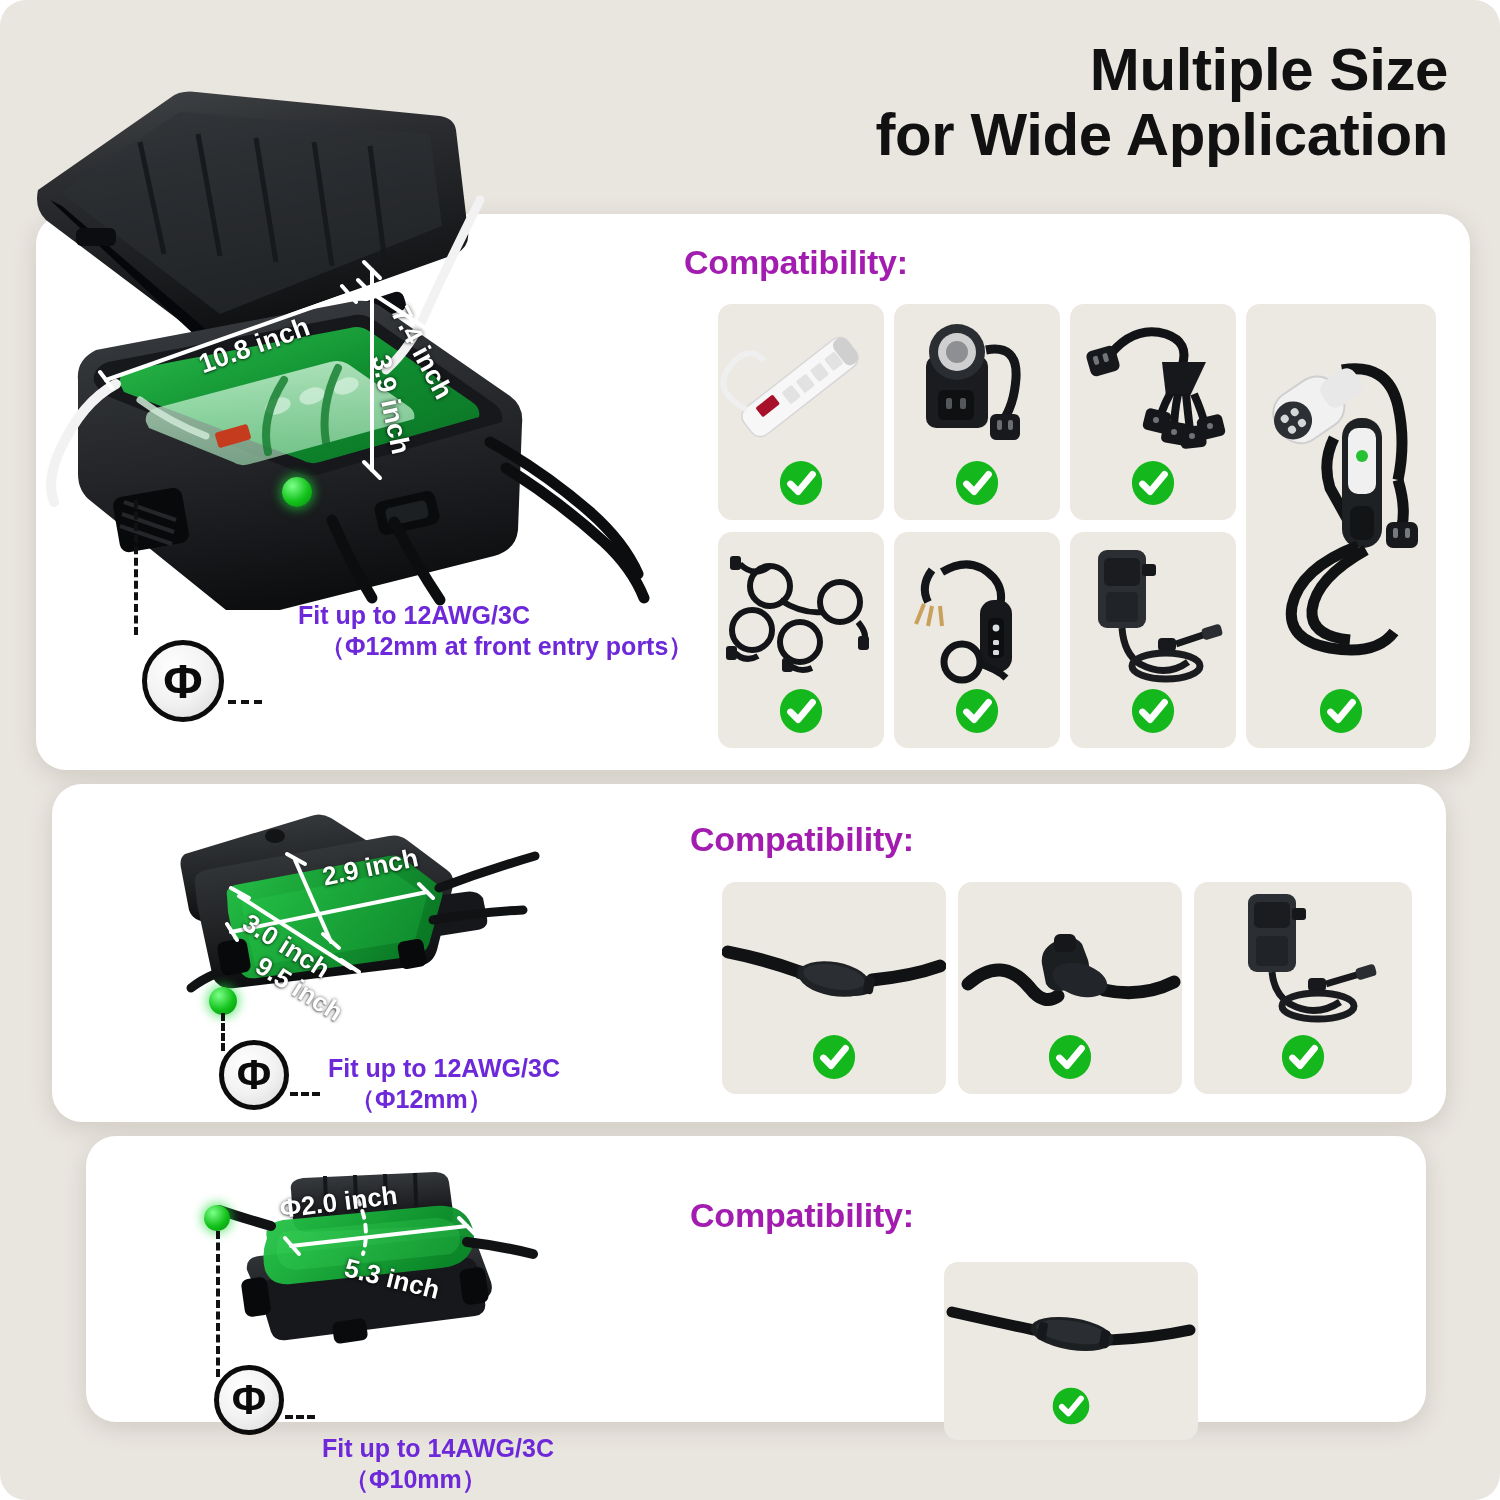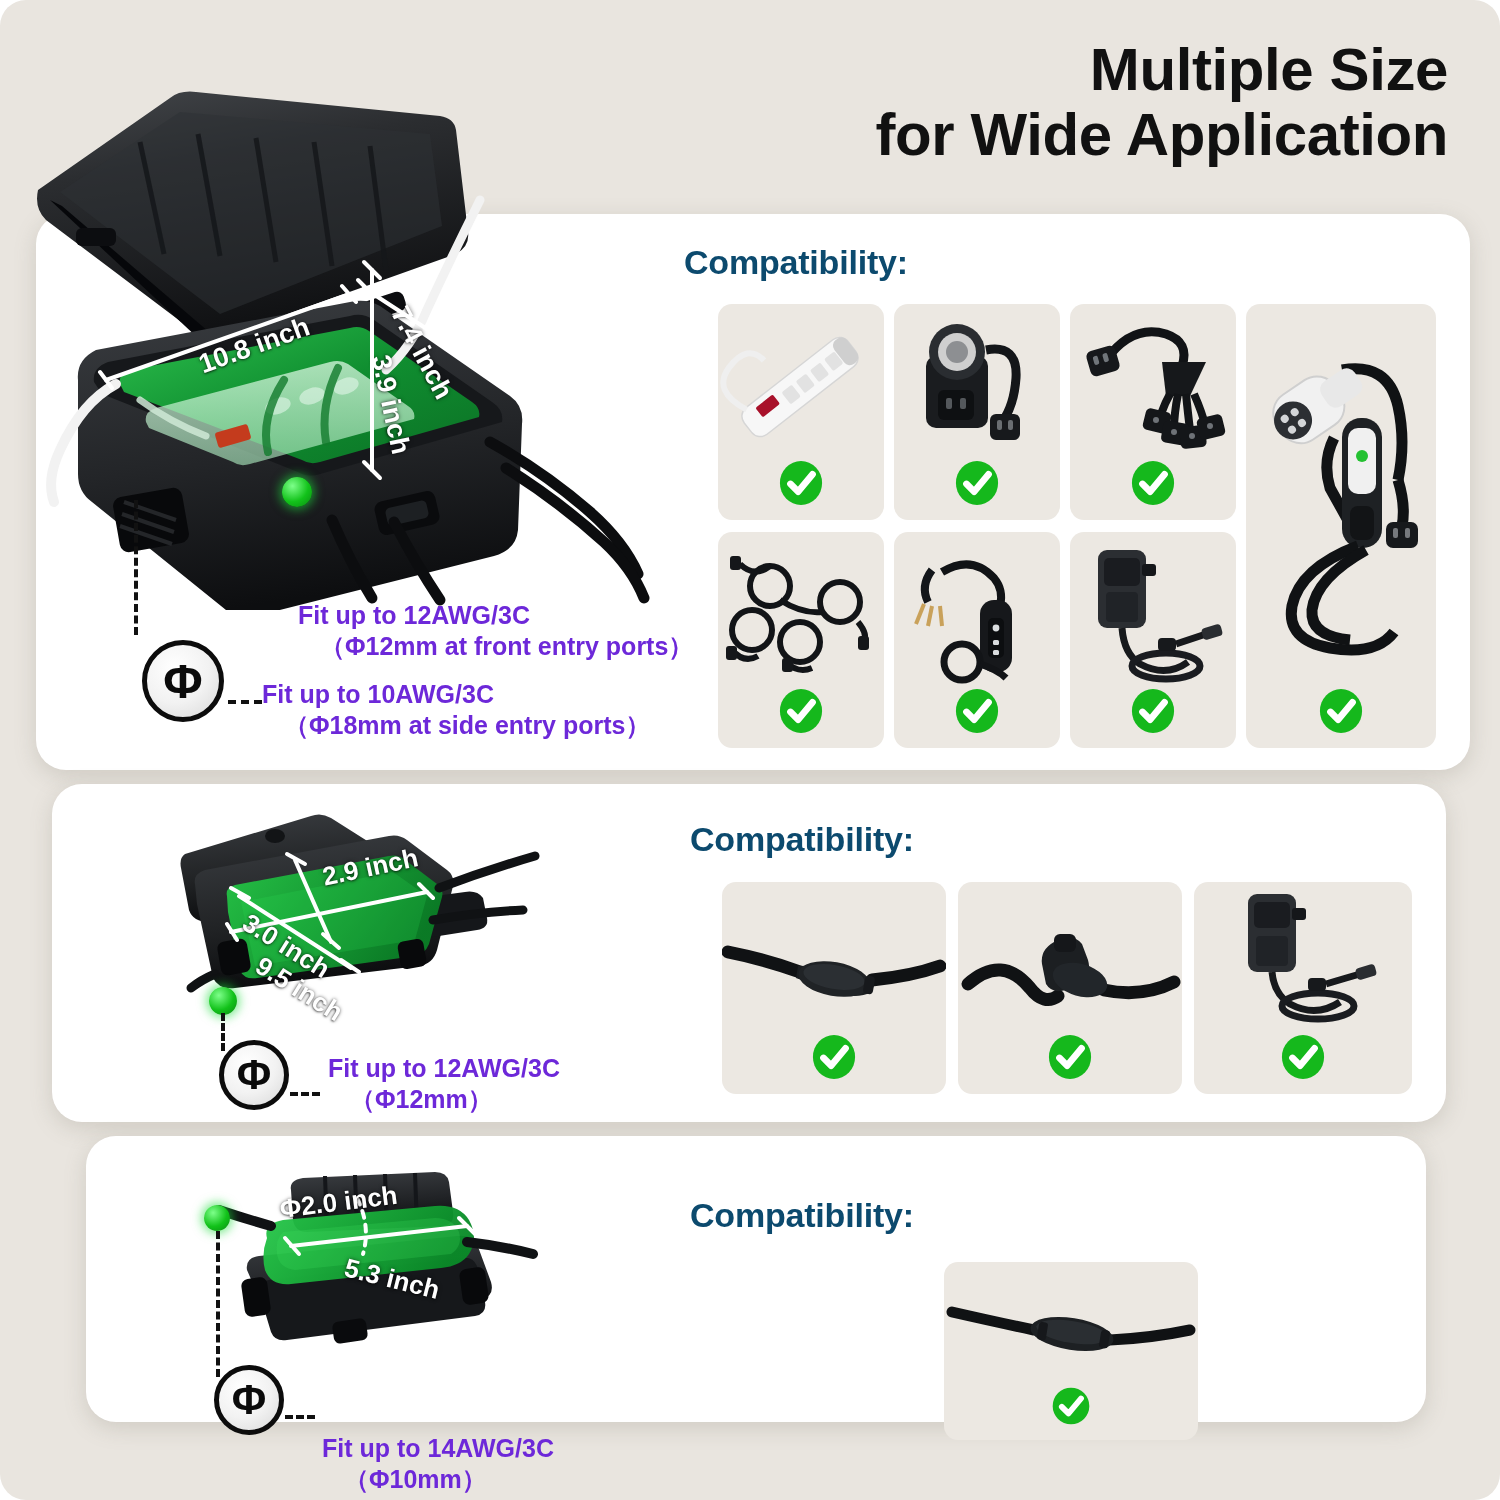--- a/index.html
+++ b/index.html
@@ -43,21 +43,21 @@
   }
   #card-1 { left: 36px;  top: 214px;  width: 1434px; height: 556px; }
   #card-2 { left: 52px;  top: 784px;  width: 1394px; height: 338px; }
   #card-3 { left: 86px;  top: 1136px; width: 1340px; height: 286px; }
 
   
   .compat-title {
     position: absolute;
     font-size: 34px;
     font-weight: 700;
-    color: #0c4a6e;
+    color: #a21caf;
     letter-spacing: -0.2px;
     white-space: nowrap;
   }
 
   
   .cell {
     position: absolute;
     background: #ece8e2;
     border-radius: 14px;
     overflow: hidden;
@@ -224,24 +224,20 @@
       <path d="M352 220 L352 420"></path>
       <path d="M80 322 L92 338 M322 236 L336 252"></path>
       <path d="M338 230 L352 244 M460 312 L474 328"></path>
       <path d="M344 212 L360 228 M344 412 L360 428"></path>
     </g>
   </svg>
 
   <div class="callout" style="left:298px;top:600px;font-size:25px;">
     <span>Fit up to 12AWG/3C</span>
     <span class="l2">（Φ12mm at front entry ports）</span>
-  </div>
-  <div class="callout" style="left:262px;top:679px;font-size:25px;">
-    <span>Fit up to 10AWG/3C</span>
-    <span class="l2">（Φ18mm at side entry ports）</span>
   </div>
 
   <div class="dash-vert" style="left:134px;top:500px;height:135px;"></div>
   <div class="phi-badge" style="left:142px;top:640px;width:82px;height:82px;font-size:48px;">
     <span>Φ</span>
   </div>
   <div class="dash-line" style="left:228px;top:700px;width:34px;"></div>
 
   <div class="compat-title" style="left:684px;top:243px;">Compatibility:</div>
 

